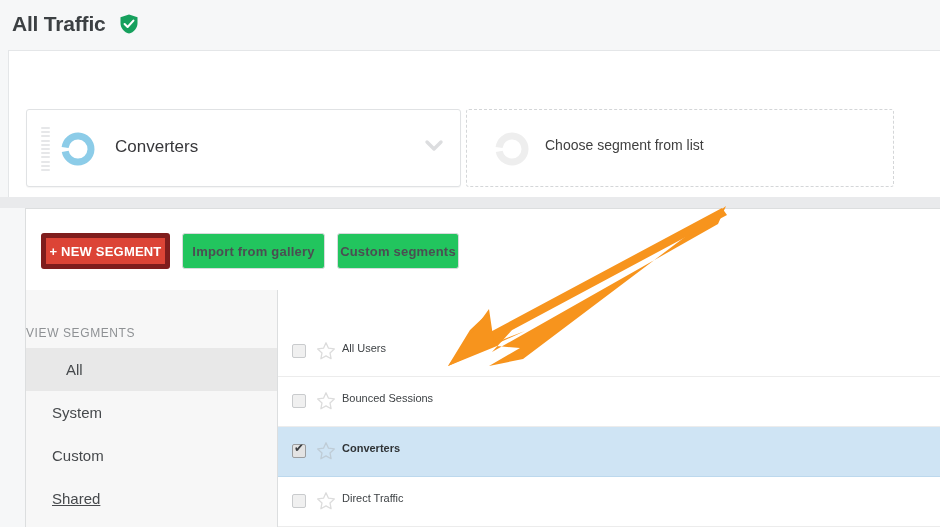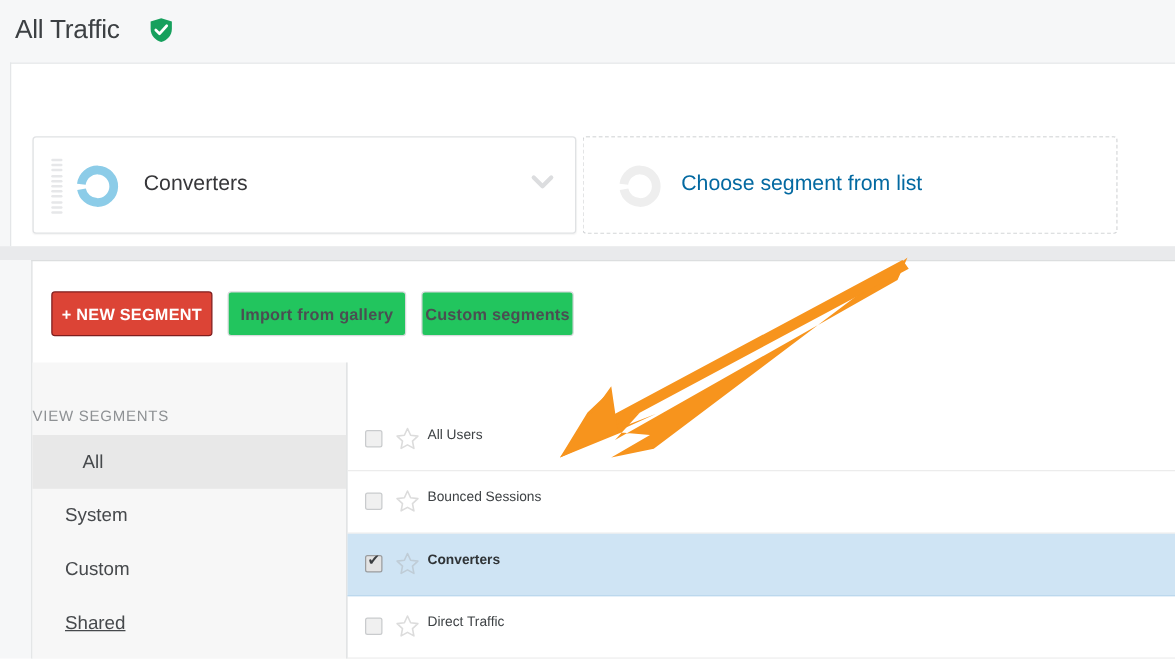--- a/index.html
+++ b/index.html
@@ -11,21 +11,21 @@
   }
   #root { position: relative; width: 940px; height: 527px; background: #f6f7f8; }
 
   
   .page-header {
     position: absolute; left: 0; top: 0; width: 940px; height: 49px;
     background: #f6f7f8;
   }
   .page-title {
     position: absolute; left: 12px; top: 12px;
-    font-size: 21px; font-weight: normal; color: #3c4043;
+    font-size: 21px; font-weight: bold; color: #3c4043;
     letter-spacing: -0.2px;
   }
   .verified-badge {
     position: absolute; left: 118px; top: 13px;
     width: 22px; height: 22px;
   }
 
   
   .chips-panel {
     position: absolute; left: 8px; top: 50px; width: 932px; height: 147px;
@@ -55,21 +55,21 @@
   .donut {
     position: absolute; left: 33px; top: 21px; width: 36px; height: 36px;
   }
   .donut-empty { position: absolute; left: 27px; top: 21px; width: 36px; height: 36px; }
   .chip-label {
     position: absolute; left: 88px; top: 27px;
     font-size: 17px; color: #37373a;
   }
   .chip-label-empty {
     position: absolute; left: 78px; top: 27px;
-    font-size: 17px; color: #0369a1;
+    font-size: 14px; color: #404040;
   }
   .chevron { position: absolute; right: 14px; top: 28px; width: 24px; height: 16px; }
 
   
   .picker-gap {
     position: absolute; left: 0; top: 197px; width: 940px; height: 11px;
     background: #e9eaec;
   }
   .picker-panel {
     position: absolute; left: 25px; top: 208px; width: 915px; height: 319px;
@@ -81,21 +81,21 @@
   .btn {
     position: absolute; top: 233px; height: 36px;
     box-sizing: border-box;
     font-size: 13px; font-weight: bold;
     border-radius: 3px; cursor: pointer;
     display: flex; align-items: center; justify-content: center;
     letter-spacing: 0.2px;
   }
   .btn-primary {
     left: 41px; width: 129px;
-    background: #dc4436; color: #ffffff; border: 1px solid #7f1d1d;
+    background: #dc4436; color: #ffffff; border: 5px solid #7f1d1d;
   }
   .btn-secondary {
     background: #22c55e; color: #4b4e52; border: 1px solid #d8dadc;
   }
   .btn-import { left: 182px; width: 143px; }
   .btn-share { left: 337px; width: 122px; }
 
   
   .sidebar {
     position: absolute; left: 26px; top: 290px; width: 252px; height: 237px;

